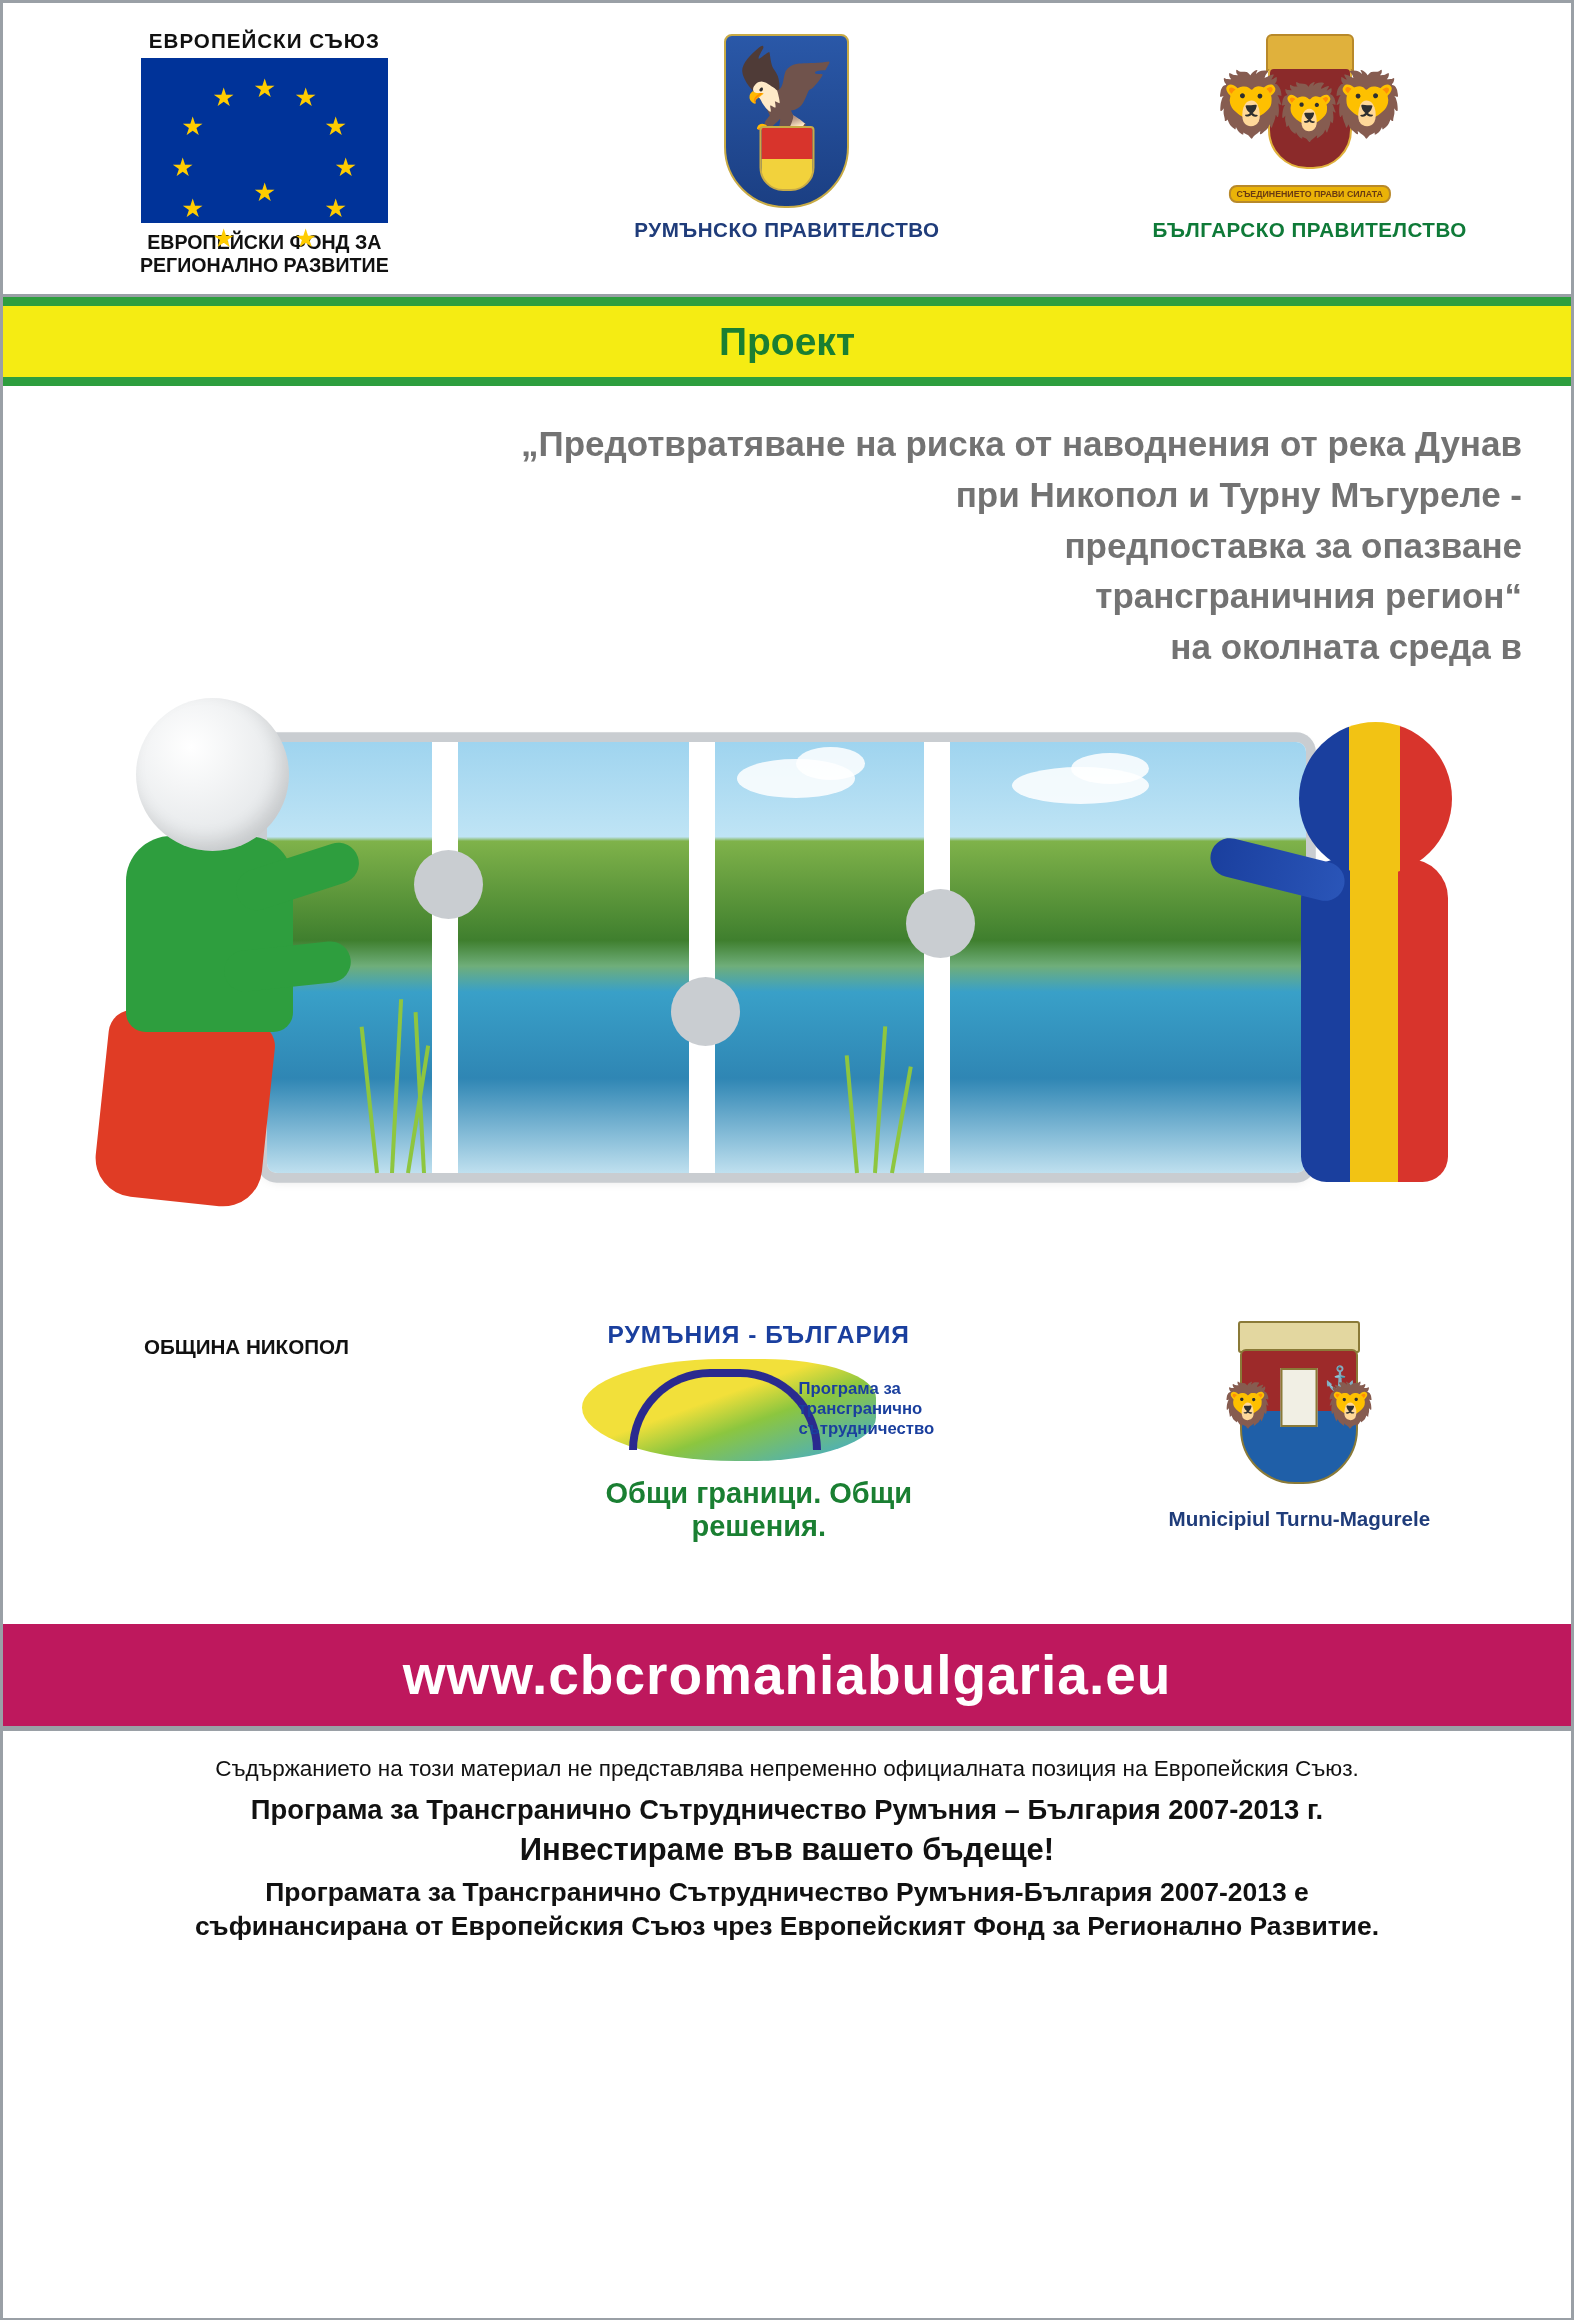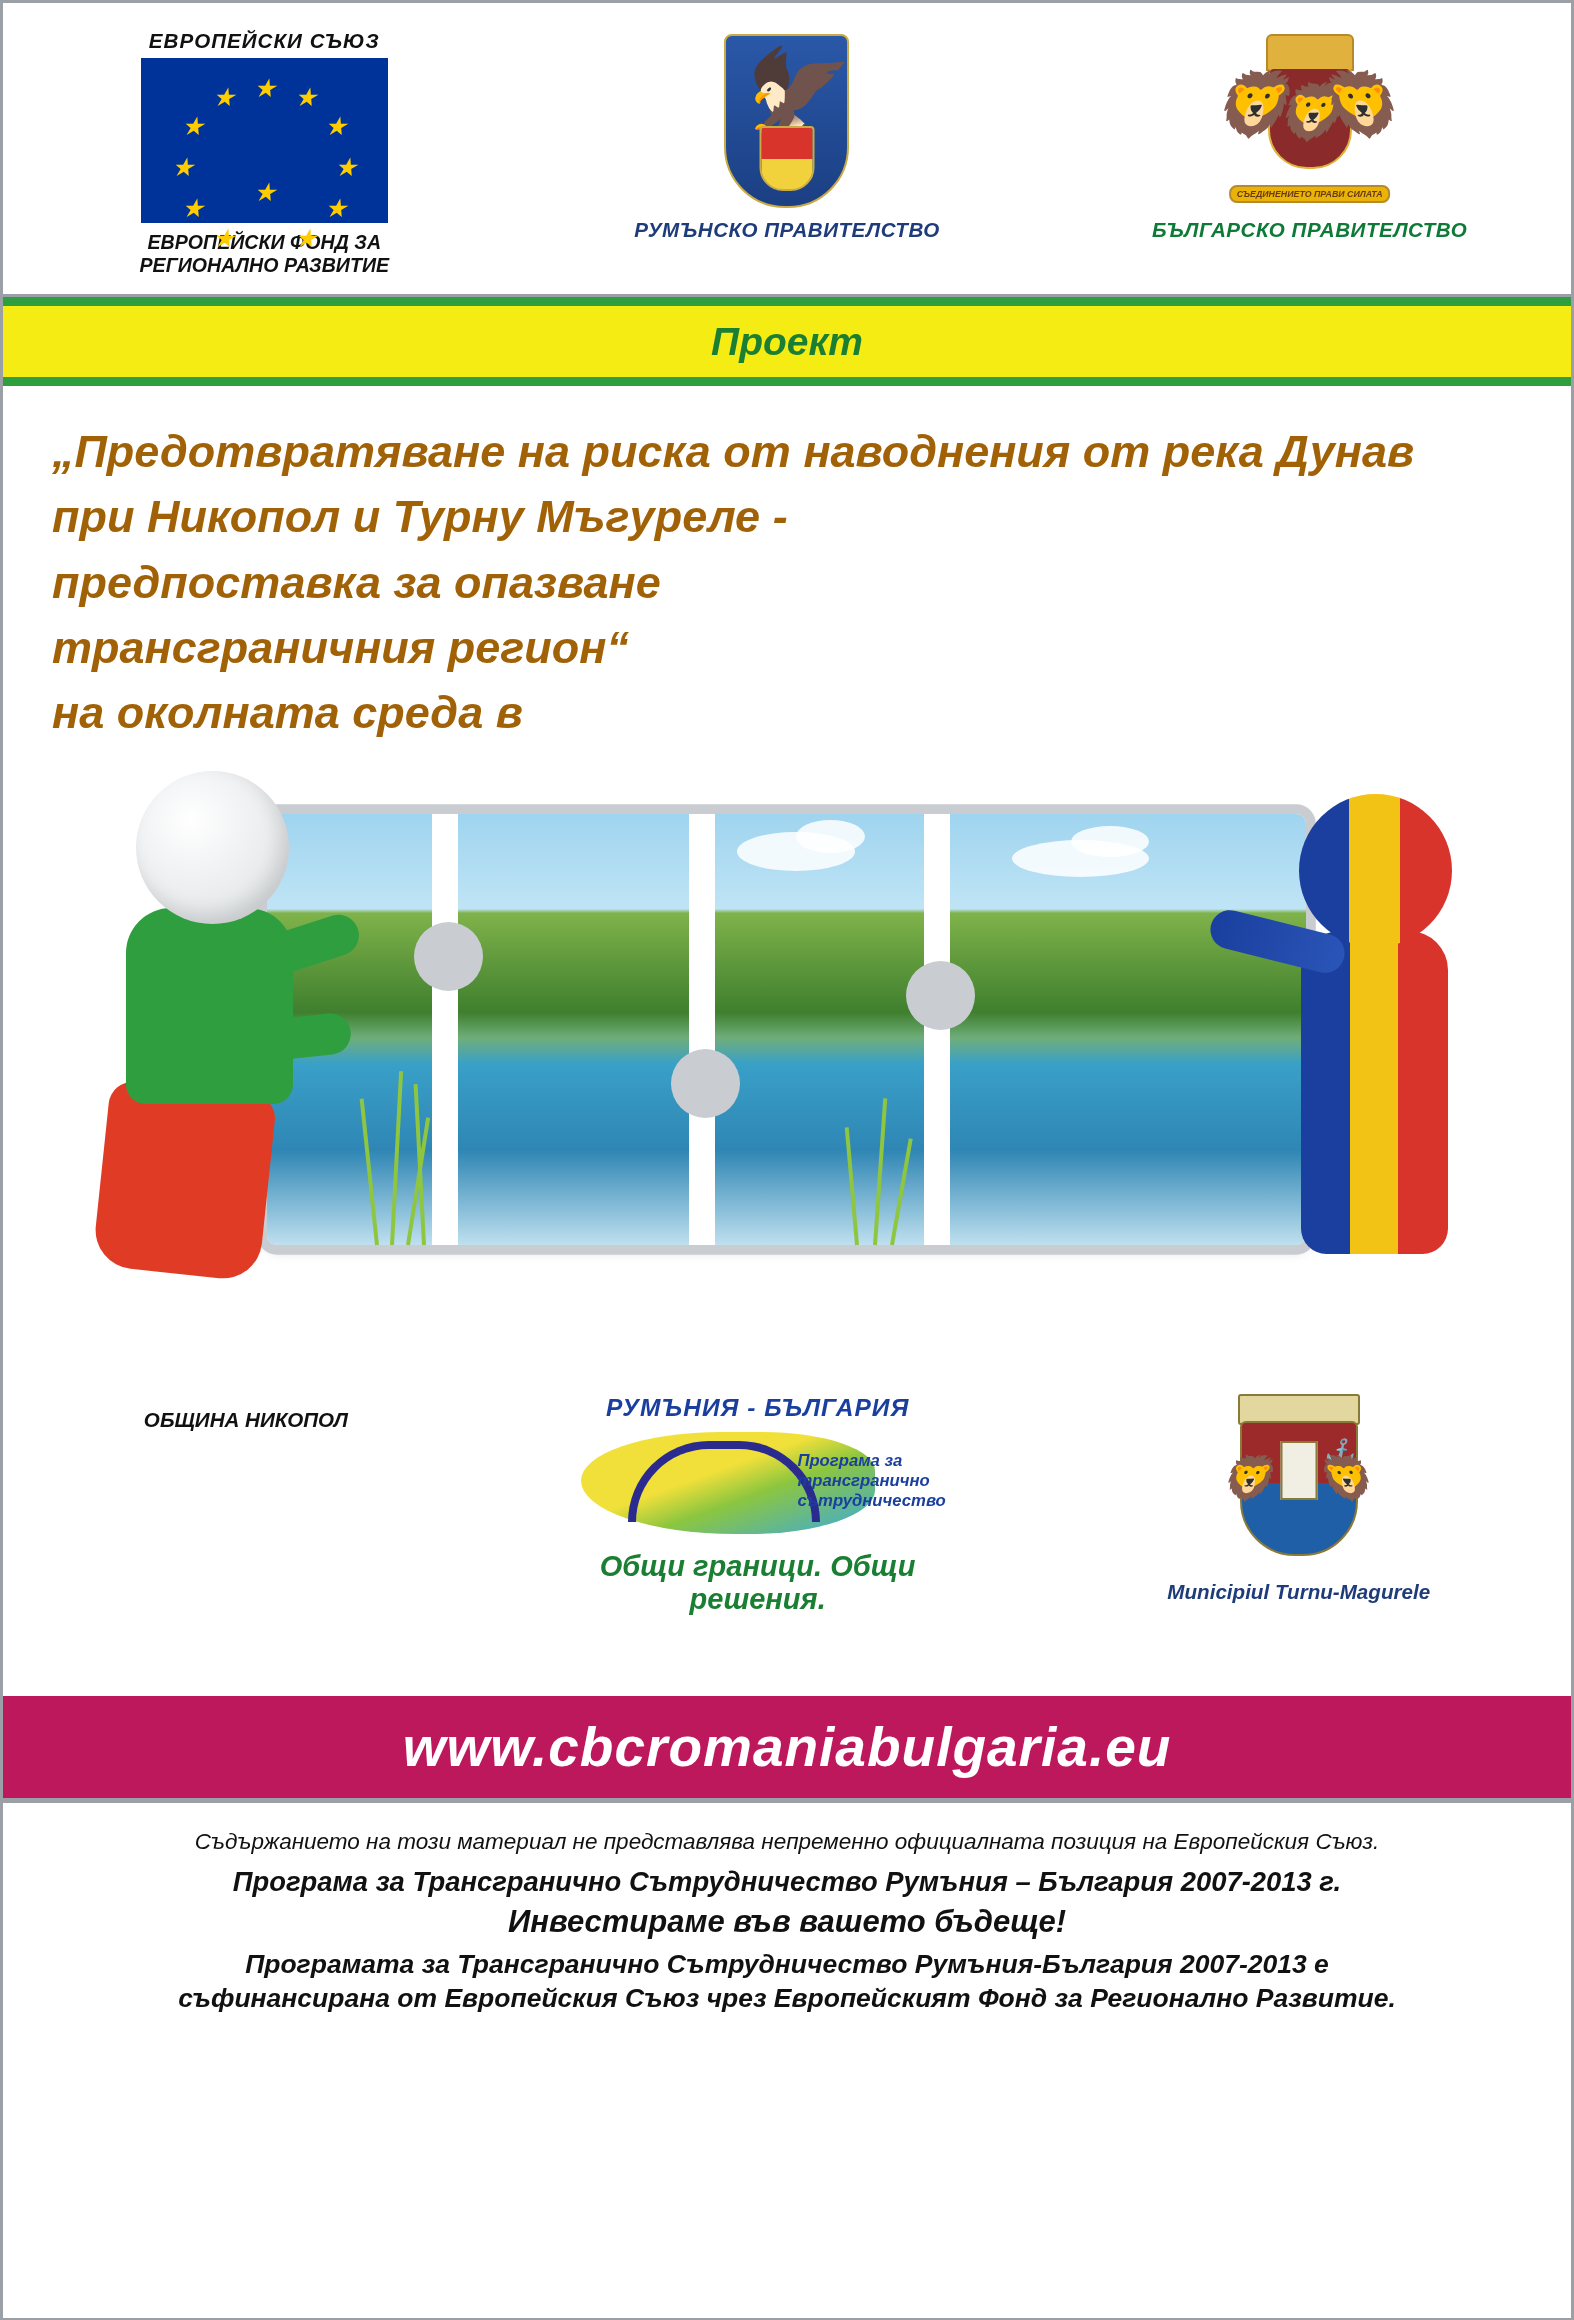--- a/index.html
+++ b/index.html
@@ -11,21 +11,20 @@
     font-family: "Liberation Sans", sans-serif;
   }
   #poster {
     position: relative;
     width: 1574px;
     height: 2321px;
     background: #ffffff;
     overflow: hidden;
     box-sizing: border-box;
     border: 3.9px solid #9aa0a6;
-    font-style: italic;
   }
 
   
   .header {
     position: relative;
     height: 294px;
     display: flex;
     align-items: flex-start;
     justify-content: space-around;
     padding-top: 25.5px;
@@ -188,24 +187,24 @@
     justify-content: center;
   }
   .project-bar-text {
     font-size: 39px;
     font-weight: bold;
     color: #1a7f32;
   }
 
   
   .title {
-    text-align: left;
+    text-align: right;
     padding: 33px 49px 9.8px;
-    color: #a16207;
-    font-size: 45px;
+    color: #737373;
+    font-size: 35px;
     font-weight: bold;
     line-height: 1.45;
   }
   .title .line { display: block; }
 
   
   .art {
     position: relative;
     height: 627px;
     margin: 0 39px;

